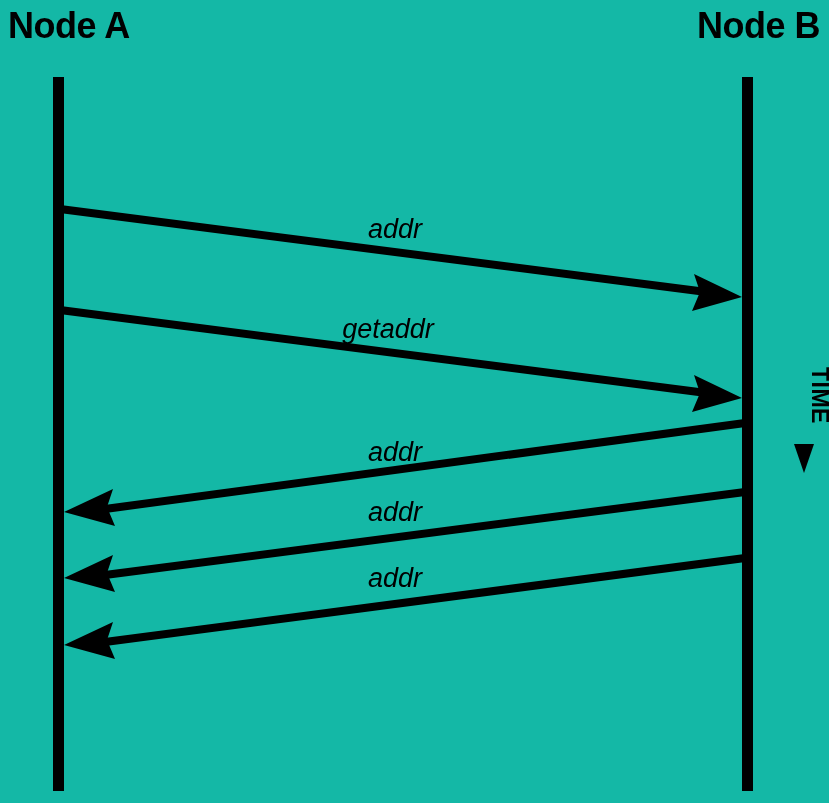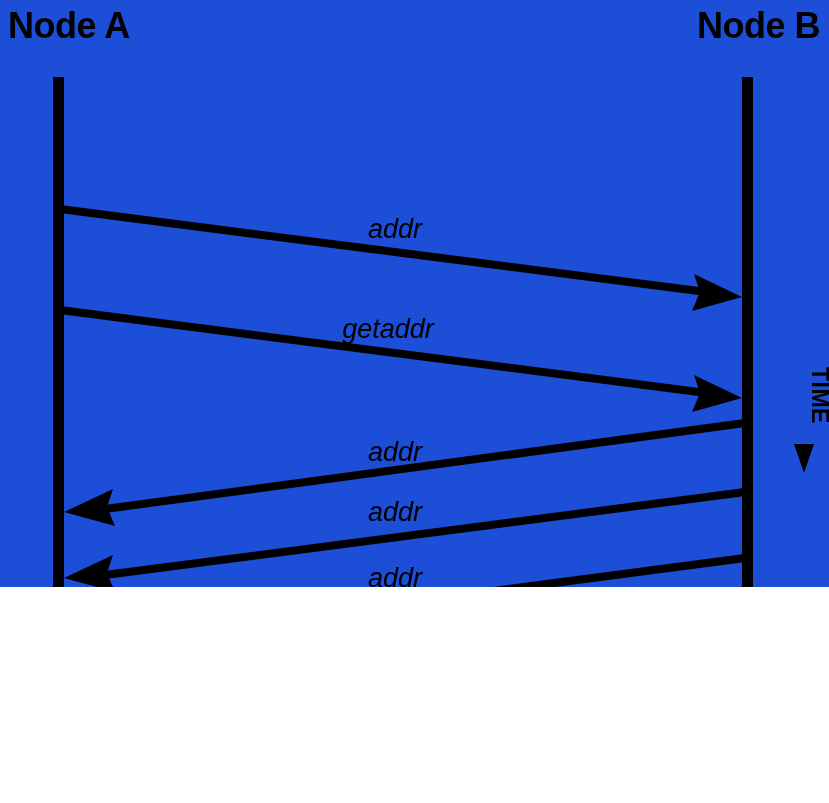--- a/index.html
+++ b/index.html
@@ -6,22 +6,22 @@
     margin: 0;
     padding: 0;
     background: #ffffff;
   }
   body {
     font-family: "Liberation Sans", sans-serif;
   }
   #diagram-root {
     position: relative;
     width: 829px;
-    height: 587px;
-    background: #1d4ed8;
+    height: 803px;
+    background: #14b8a6;
     overflow: hidden;
   }
   #sequence-svg {
     position: absolute;
     top: 0;
     left: 0;
     display: block;
   }
   .node-title {
     font-family: "Liberation Sans", sans-serif;

